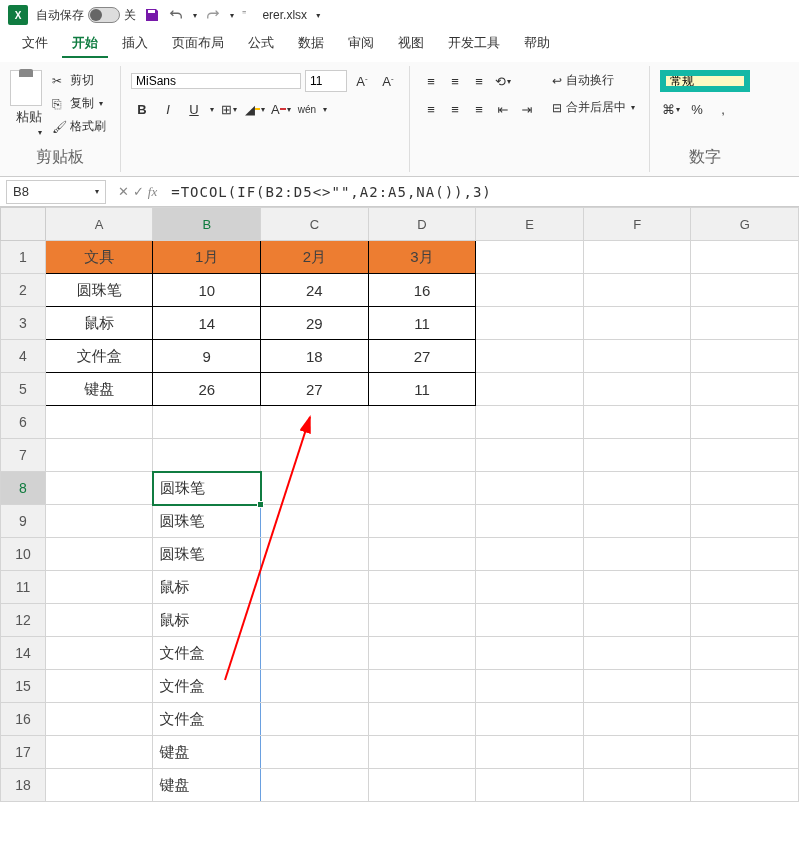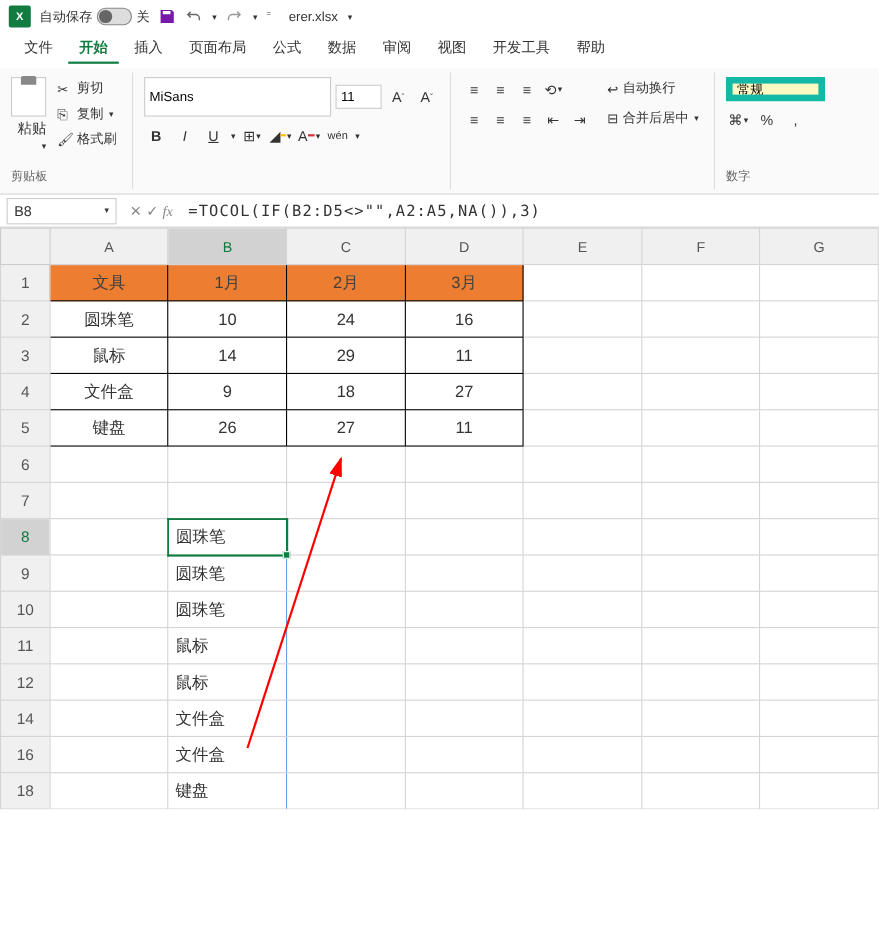--- a/index.html
+++ b/index.html
@@ -11,29 +11,29 @@
 .toggle-knob{width:12px;height:12px;background:#666;border-radius:50%}
 .qat-icon{width:16px;height:16px;display:flex;align-items:center;justify-content:center;font-size:14px}
 .save-i{color:#7719aa}
 .filename{font-size:12px;margin-left:8px}
 .tabs{height:32px;display:flex;align-items:flex-start;padding:0 12px;gap:4px;background:#fff;font-size:13px}
 .tab{padding:4px 10px;cursor:pointer}
 .tab.active{font-weight:bold;border-bottom:2px solid #107c41;color:#107c41}
 .ribbon{height:115px;border-bottom:1px solid #ccc;display:flex;background:#fafafa;padding:4px 0}
 .rgroup{border-right:1px solid #ddd;padding:4px 10px;display:flex;flex-direction:column;justify-content:space-between}
 .rgroup-content{display:flex;gap:6px;flex:1}
-.rgroup-label{font-size:11px;color:#666;padding-top:4px}
+.rgroup-label{text-align:center;font-size:16px;color:#666;padding-top:4px}
 .paste-col{display:flex;flex-direction:column;align-items:flex-end;gap:2px}
 .paste-icon{width:32px;height:36px;background:#fff;border:1px solid #ccc;position:relative}
 .paste-clip{position:absolute;top:-2px;left:50%;transform:translateX(-50%);width:14px;height:8px;background:#888;border-radius:2px 2px 0 0}
 .small-btns{display:flex;flex-direction:column;gap:2px;font-size:12px}
 .small-btn{display:flex;align-items:center;gap:4px;padding:2px 4px}
 .small-btn svg,.small-btn .ico{width:14px;height:14px}
 .font-row{display:flex;gap:4px;align-items:center}
-.font-sel{width:170px;height:36px;border:1px solid #ccc;padding:0 4px;font-size:12px;background:#fff}
+.font-sel{width:170px;height:16px;border:1px solid #ccc;padding:0 4px;font-size:12px;background:#fff}
 .size-sel{width:42px;height:22px;border:1px solid #ccc;padding:0 4px;font-size:12px;background:#fff}
 .fbtn{width:22px;height:22px;display:flex;align-items:center;justify-content:center;border:1px solid transparent;font-size:13px}
 .align-grid{display:flex;gap:2px}
 .drop-tri{font-size:8px;margin-left:1px}
 .namebox-row{height:30px;display:flex;align-items:center;border-bottom:1px solid #ccc;background:#fff}
 .namebox{width:100px;height:24px;border:1px solid #ccc;margin:0 6px;padding:0 6px;font-size:13px;display:flex;align-items:center;justify-content:space-between;background:#fff}
 .fx-btns{display:flex;gap:4px;padding:0 6px;color:#888}
 .fx-label{font-style:italic;font-family:serif}
 .formula-bar{flex:1;padding:0 8px;font-size:14px;font-family:Consolas,monospace;letter-spacing:1px}
 .grid-area{position:relative;overflow:hidden}
@@ -353,23 +353,43 @@
           <th class="rowh">14</th>
           <td class=""></td>
           <td class="spill-cell" style="border-left: 1px solid rgb(106, 160, 224); border-right: 1px solid rgb(106, 160, 224);">文件盒</td>
           <td class=""></td>
           <td class=""></td>
           <td class=""></td>
           <td class=""></td>
           <td class=""></td>
         </tr>
         <tr>
+          <th class="rowh">15</th>
+          <td class=""></td>
+          <td class="spill-cell" style="border-left: 1px solid rgb(106, 160, 224); border-right: 1px solid rgb(106, 160, 224);">文件盒</td>
+          <td class=""></td>
+          <td class=""></td>
+          <td class=""></td>
+          <td class=""></td>
+          <td class=""></td>
+        </tr>
+        <tr>
           <th class="rowh">16</th>
           <td class=""></td>
           <td class="spill-cell" style="border-left: 1px solid rgb(106, 160, 224); border-right: 1px solid rgb(106, 160, 224);">文件盒</td>
+          <td class=""></td>
+          <td class=""></td>
+          <td class=""></td>
+          <td class=""></td>
+          <td class=""></td>
+        </tr>
+        <tr>
+          <th class="rowh">17</th>
+          <td class=""></td>
+          <td class="spill-cell" style="border-left: 1px solid rgb(106, 160, 224); border-right: 1px solid rgb(106, 160, 224);">键盘</td>
           <td class=""></td>
           <td class=""></td>
           <td class=""></td>
           <td class=""></td>
           <td class=""></td>
         </tr>
         <tr>
           <th class="rowh">18</th>
           <td class=""></td>
           <td class="spill-cell" style="border-left: 1px solid rgb(106, 160, 224); border-right: 1px solid rgb(106, 160, 224);">键盘</td>

